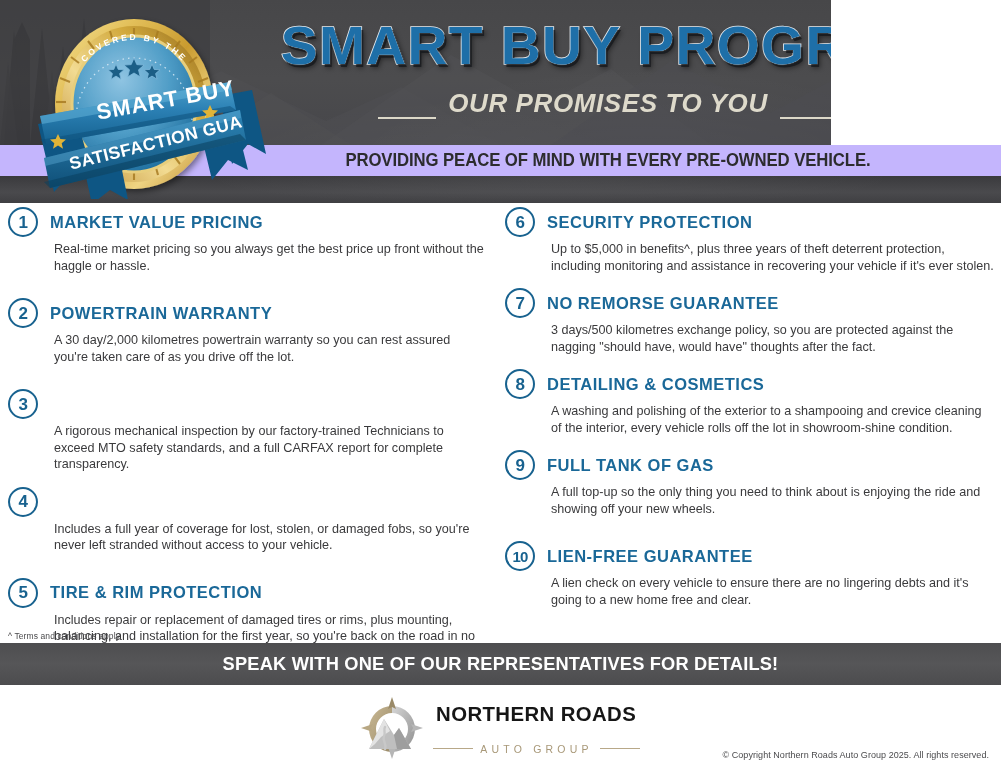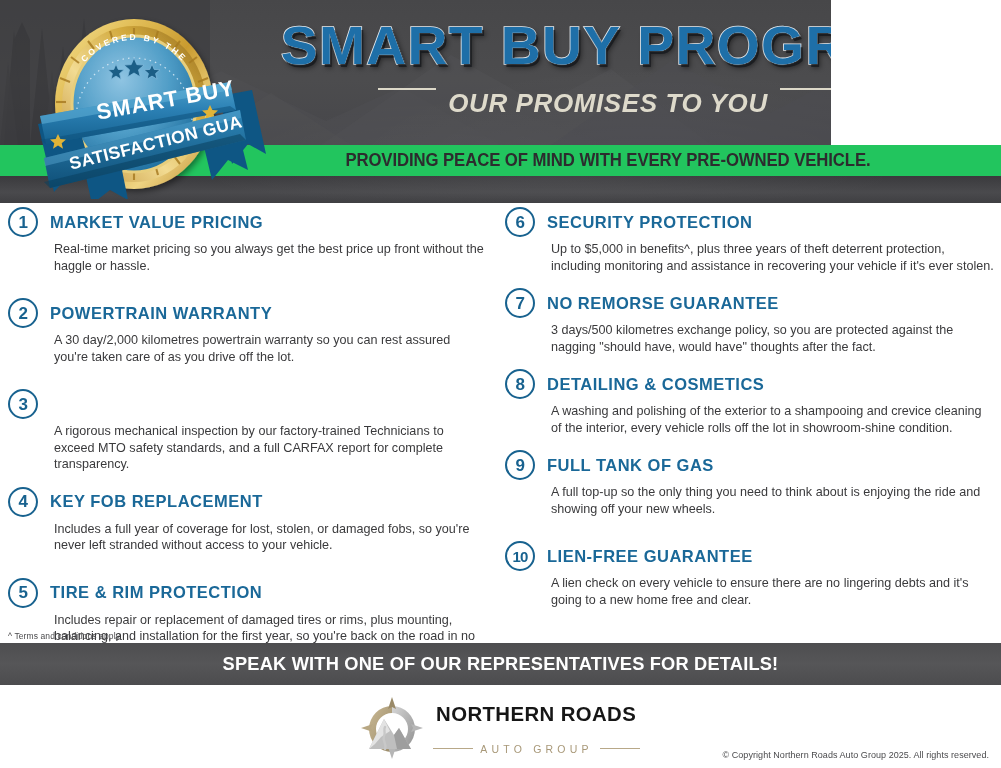--- a/index.html
+++ b/index.html
@@ -51,38 +51,38 @@
       2px 3px 0 rgba(20,22,26,.72),
       3px 4px 5px rgba(0,0,0,.45);
     transform: scaleX(1.04);
     transform-origin: center;
     white-space: nowrap;
   }
 
   .hero-sub-wrap {
     position: absolute; left: 228px; top: 88px;
     width: 760px;
-    display: flex; align-items: flex-start; justify-content: center; gap: 12px;
+    display: flex; align-items: flex-end; justify-content: center; gap: 12px;
   }
   .hero-rule {
     display: block; width: 58px; height: 2px; background: #DCD8C8;
   }
   .hero-sub {
     font-family: "Liberation Sans", sans-serif;
     font-style: italic; font-weight: 700;
     font-size: 26px; letter-spacing: 0.6px;
     color: #DEDACB;
     white-space: nowrap;
   }
 
   
   .band-white {
     position: absolute; left: 0; top: 145px;
     width: 1001px; height: 31px;
-    background: #22c55e;
+    background: #c4b5fd;
     display: flex; align-items: center;
   }
   .band-white-text {
     position: absolute; left: 228px; width: 760px;
     text-align: center;
     font-family: "Liberation Sans", sans-serif;
     font-weight: 700; font-size: 18px;
     letter-spacing: -0.1px;
     color: #2c2c2e;
     transform: scaleX(0.93);
@@ -392,21 +392,20 @@
       <div class="item" style="margin-top:22px;">
         <div class="item-head">
           <span class="num">3</span>
         </div>
         <p class="body-text">A rigorous mechanical inspection by our factory-trained Technicians to exceed MTO safety standards, and a full CARFAX report for complete transparency.</p>
       </div>
 
       <div class="item" style="margin-top:8px;">
         <div class="item-head">
           <span class="num">4</span>
-          <span class="head-text">KEY FOB REPLACEMENT</span>
         </div>
         <p class="body-text">Includes a full year of coverage for lost, stolen, or damaged fobs, so you're never left stranded without access to your vehicle.</p>
       </div>
 
       <div class="item" style="margin-top:22px;">
         <div class="item-head">
           <span class="num">5</span>
           <span class="head-text">TIRE &amp; RIM PROTECTION</span>
         </div>
         <p class="body-text">Includes repair or replacement of damaged tires or rims, plus mounting, balancing, and installation for the first year, so you're back on the road in no time.</p>

